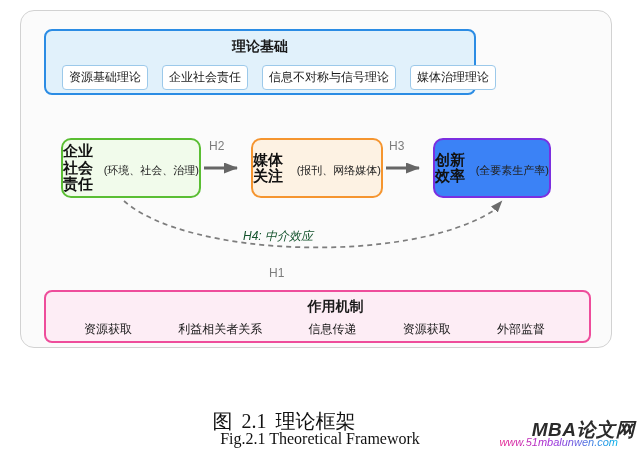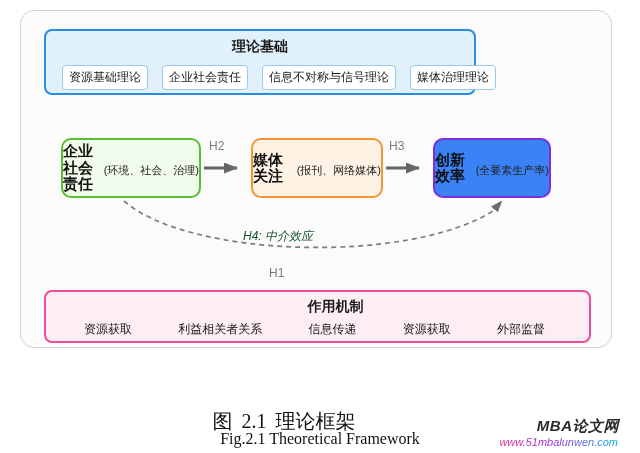--- a/index.html
+++ b/index.html
@@ -58,21 +58,21 @@
     position:absolute; left:0; top:408px; width:568px; text-align:center;
     font-family:"Liberation Serif", serif; font-size:20px; color:#111; word-spacing:4px;
   }
   .caption-en {
     position:absolute; left:0; top:430px; width:640px; text-align:center;
     font-family:"Liberation Serif", serif; font-size:16px; color:#111;
   }
 
   
   .wm-site {
-    position:absolute; right:21px; top:417px; font-size:15px; font-weight:bold;
+    position:absolute; right:5px; top:417px; font-size:19px; font-weight:bold;
     font-style:italic; color:#2b2b2b; letter-spacing:0.5px;
   }
   .wm-url {
     position:absolute; right:22px; top:436px; font-size:11px; font-style:italic;
     background:linear-gradient(90deg, #e9258d 0%, #9c27d9 45%, #00b2e8 100%);
     -webkit-background-clip:text; background-clip:text;
     -webkit-text-fill-color:transparent; color:#e9258d;
   }
 </style>
 </head>

